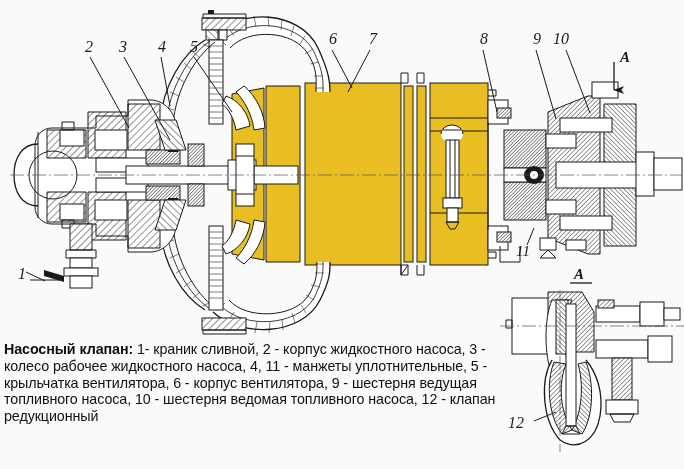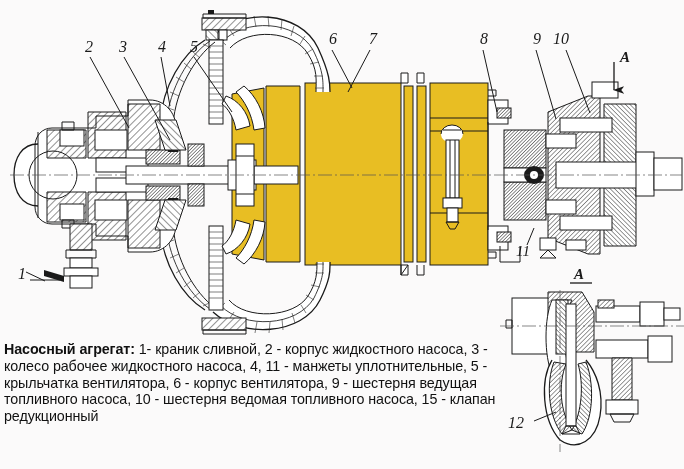--- a/index.html
+++ b/index.html
@@ -466,15 +466,15 @@
       <text class="lbl" x="508" y="428">12</text>
 
       <line class="ln2" x1="614" y1="62" x2="614" y2="90" marker-end="url(#arrowdn)"></line>
       <text class="secttl" x="620" y="62">A</text>
 
       <text class="secttl" x="574" y="279">A</text>
       <line class="ln2" x1="570" y1="283" x2="592" y2="283"></line>
     </g>
   </svg>
 
-  <div id="caption"><span class="lead">Насосный агрегат:</span><span> 1- краник сливной, 2 - корпус жидкостного насоса, 3 - колесо рабочее жидкостного насоса, 4, 11 - манжеты уплотнительные, 5 - крыльчатка вентилятора, 6 - корпус вентилятора, 9 - шестерня ведущая топливного насоса, 10 - шестерня ведомая топливного насоса, 15 - клапан редукционный</span></div>
+  <div id="caption"><span class="lead">Насосный клапан:</span><span> 1- краник сливной, 2 - корпус жидкостного насоса, 3 - колесо рабочее жидкостного насоса, 4, 11 - манжеты уплотнительные, 5 - крыльчатка вентилятора, 6 - корпус вентилятора, 9 - шестерня ведущая топливного насоса, 10 - шестерня ведомая топливного насоса, 12 - клапан редукционный</span></div>
 
 </div>
 
 </body></html>

